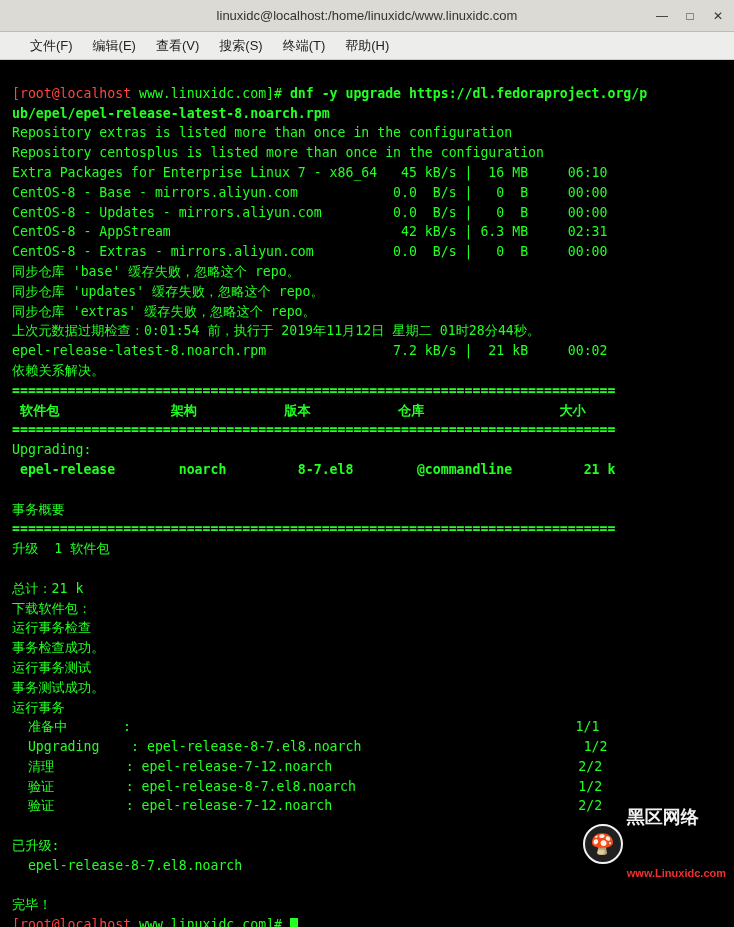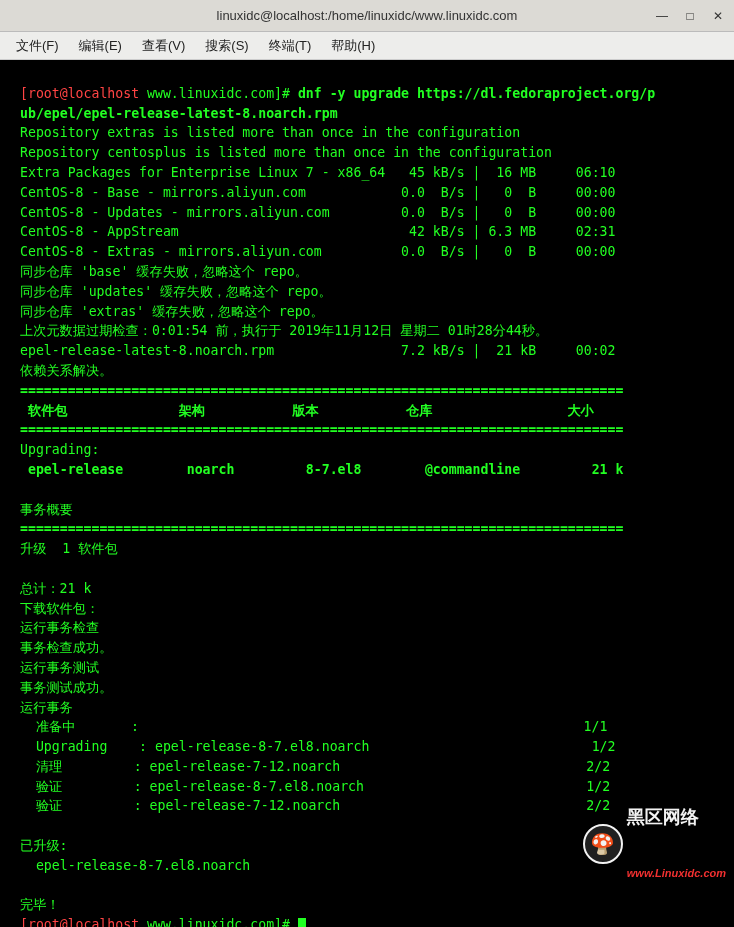--- a/index.html
+++ b/index.html
@@ -46,33 +46,33 @@
       justify-content: center;
       cursor: pointer;
       font-size: 12px;
       color: #333;
     }
     .menubar {
       height: 28px;
       background: #ededeb;
       display: flex;
       align-items: center;
-      padding: 0 6px;
+      padding: 0 20px;
       font-size: 13px;
       border-bottom: 1px solid #ccc;
     }
     .menu-item {
       padding: 4px 10px;
       cursor: pointer;
       color: #222;
     }
     .terminal {
       flex: 1;
       background: #000;
-      padding: 4px 20px;
+      padding: 4px 12px;
       font-family: "DejaVu Sans Mono", "Consolas", monospace;
       font-size: 13.2px;
       line-height: 1.5;
       color: #22ff22;
       white-space: pre;
       overflow: hidden;
       position: relative;
     }
     .prompt-user { color: #ff4444; }
     .prompt-cwd { color: #22ff22; }
@@ -113,21 +113,20 @@
     }
     .watermark-cn {
       color: #fff;
       font-weight: bold;
       text-shadow: 1px 1px 2px #000;
     }
     .watermark-sub {
       font-size: 11px;
       color: #ff3333;
       font-weight: bold;
-      font-style: italic;
     }
   </style>
 </head>
 <body>
 
 <div class="window">
   <div class="titlebar">
     <span class="titlebar-title">linuxidc@localhost:/home/linuxidc/www.linuxidc.com</span>
     <div class="titlebar-controls">
       <span class="titlebar-btn">—</span>

